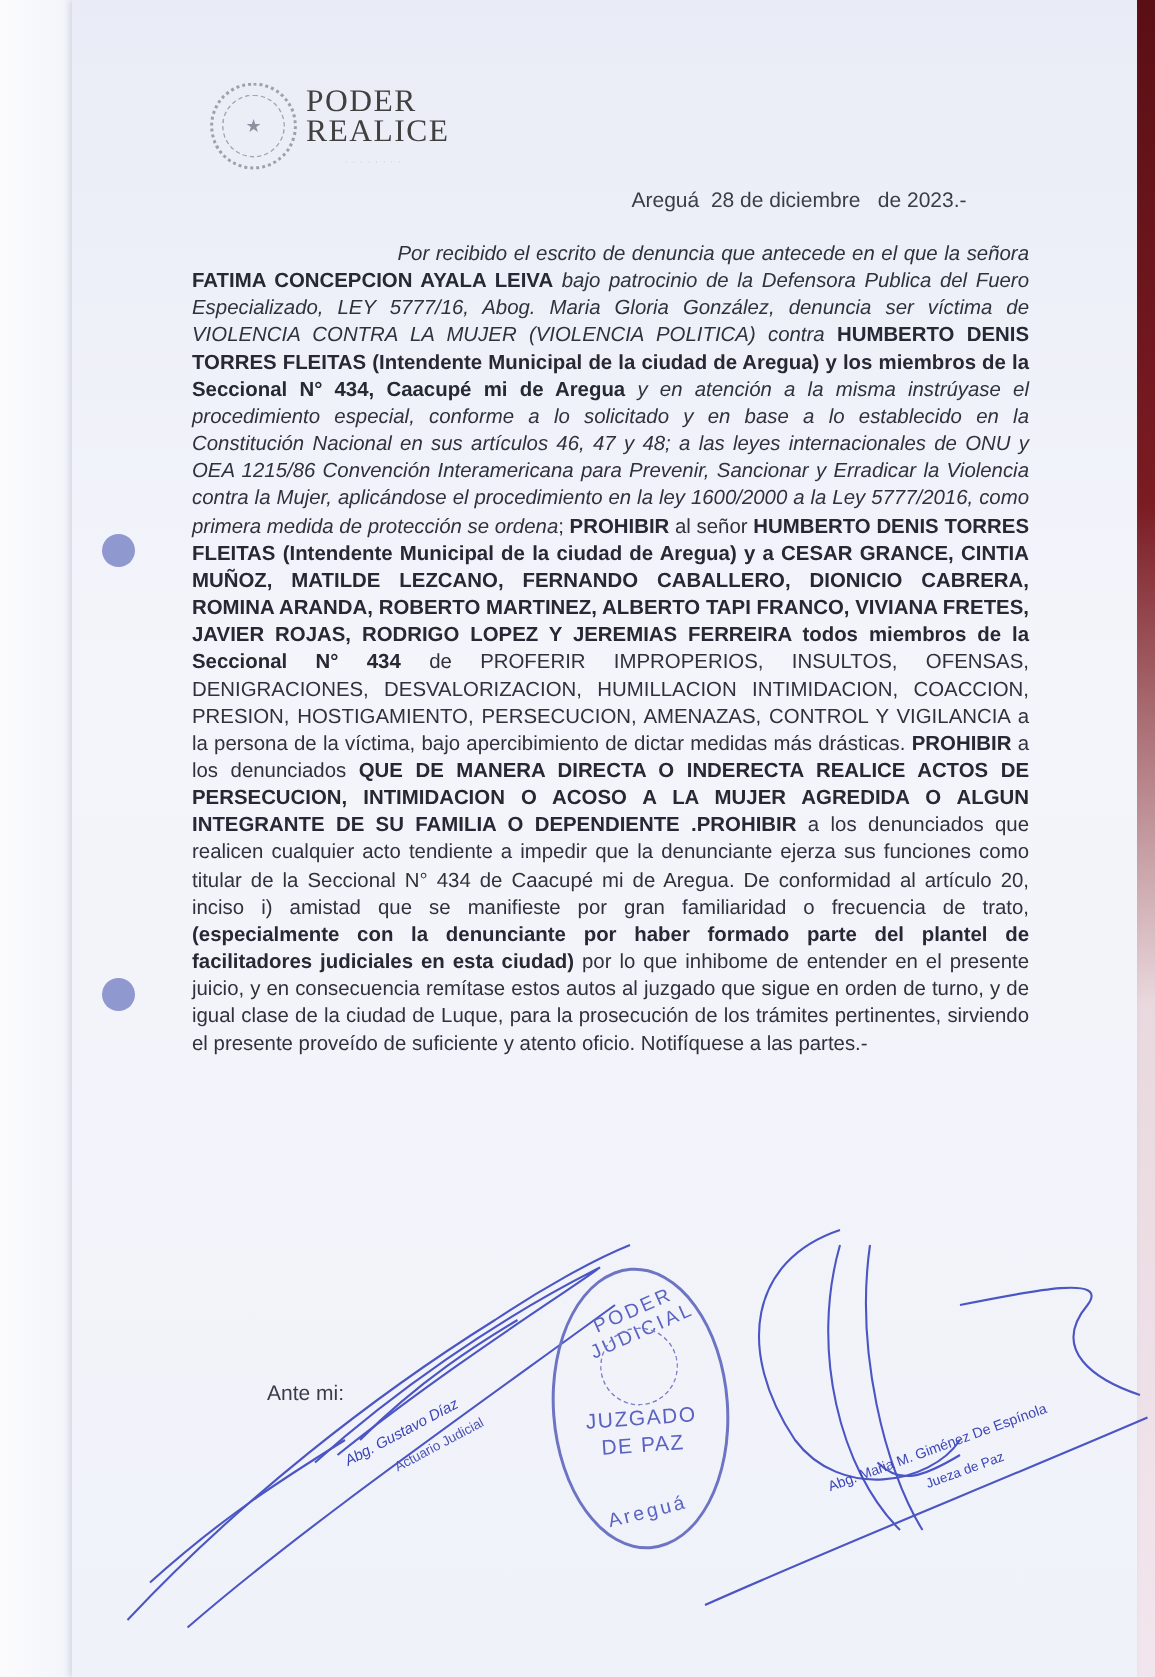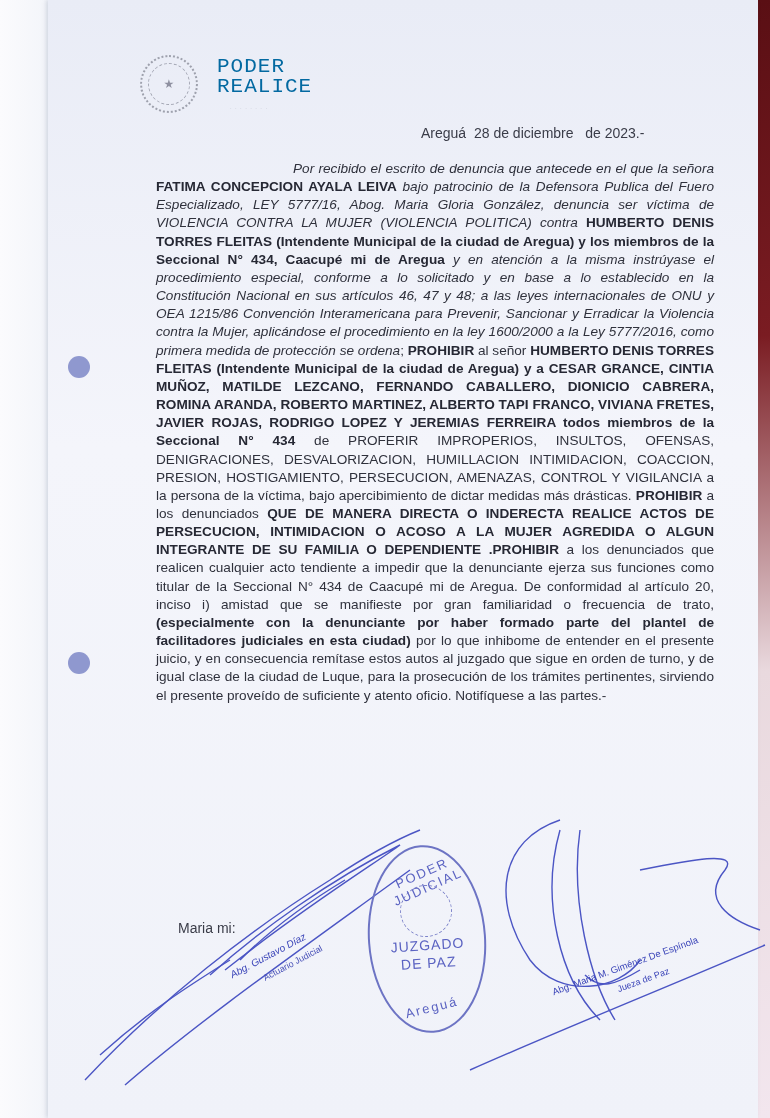--- a/index.html
+++ b/index.html
@@ -29,33 +29,32 @@
   .seal {
     position:absolute; left:0; top:0; width:58px; height:58px; border-radius:50%;
     border:2px dotted #9ea1ad; box-sizing:border-box;
     display:flex; align-items:center; justify-content:center;
   }
   .seal-inner {
     width:40px; height:40px; border-radius:50%; border:1px dashed #a3a6b3;
     display:flex; align-items:center; justify-content:center; color:#8e90a0; font-size:12px;
   }
   .logo-text {
-    position:absolute; left:77px; top:2px; font-family:Liberation Mono, monospace;
-    color:#0369a1; font-size:21px; line-height:20px; letter-spacing:1px;
+    position:absolute; left:64px; top:2px; font-family:Liberation Serif, serif;
+    color:#404040; font-size:21px; line-height:20px; letter-spacing:1px;
   }
   .logo-sub { position:absolute; left:90px; top:50px; font-size:5px; color:#b3b5c0; letter-spacing:1px; }
   .date {
     position:absolute; left:421px; top:125px; font-size:14px; color:#3a3c48;
     white-space:pre;
   }
   .body-text {
     position:absolute; left:128px; top:160px; width:558px;
     font-size:13.6px; line-height:18.15px; color:#2f313c;
     text-align:justify;
-    margin-left:28px;
   }
   .body-text .i { font-style:italic; }
   .body-text .b { font-weight:bold; color:#262834; }
   .indent { display:inline-block; width:137px; }
   .ante { position:absolute; left:178px; top:920px; font-size:14px; color:#3a3c48; }
   .stamp {
     position:absolute; left:368px; top:845px; width:118px; height:188px;
     border:2px solid #6d74c4; border-radius:50%; box-sizing:border-box;
     color:#5b63c2; text-align:center; transform:rotate(-4deg);
   }
@@ -108,21 +107,21 @@
   <div class="logo-sub">· · · · · · · ·</div>
 </div>
 
 <div class="date">Areguá  28 de diciembre   de 2023.-</div>
 
 <div class="body-text">
   <span class="indent"></span><span class="i">Por recibido el escrito de denuncia  que antecede en el que la</span>
   <span class="i">señora </span><span class="b">FATIMA CONCEPCION AYALA LEIVA</span><span class="i"> bajo patrocinio de la Defensora Publica del Fuero Especializado, LEY 5777/16, Abog. Maria Gloria González, denuncia ser víctima de VIOLENCIA CONTRA LA MUJER (VIOLENCIA POLITICA) contra </span><span class="b">HUMBERTO DENIS TORRES FLEITAS (Intendente Municipal de la ciudad de Aregua)  y los miembros de la Seccional N° 434, Caacupé mi de Aregua</span><span class="i"> y     en atención a la misma instrúyase el procedimiento especial, conforme a lo solicitado y en base  a lo establecido en la Constitución Nacional en sus artículos 46, 47 y 48;  a las leyes internacionales  de ONU  y OEA  1215/86 Convención Interamericana para Prevenir, Sancionar y Erradicar la Violencia contra la Mujer, aplicándose el procedimiento en la ley 1600/2000  a la Ley 5777/2016, como primera medida de protección se ordena</span><span>; </span><span class="b">PROHIBIR</span><span> al señor </span><span class="b">HUMBERTO DENIS TORRES FLEITAS (Intendente Municipal de la ciudad de Aregua) y  a CESAR  GRANCE, CINTIA MUÑOZ, MATILDE LEZCANO, FERNANDO CABALLERO, DIONICIO CABRERA, ROMINA ARANDA, ROBERTO MARTINEZ, ALBERTO TAPI FRANCO, VIVIANA FRETES, JAVIER ROJAS, RODRIGO LOPEZ Y JEREMIAS FERREIRA todos miembros de la Seccional N° 434</span><span>  de PROFERIR IMPROPERIOS, INSULTOS, OFENSAS, DENIGRACIONES, DESVALORIZACION, HUMILLACION INTIMIDACION, COACCION, PRESION, HOSTIGAMIENTO, PERSECUCION, AMENAZAS, CONTROL Y VIGILANCIA  a la persona de la víctima,  bajo apercibimiento de dictar medidas más drásticas. </span><span class="b">PROHIBIR</span><span>   a los denunciados </span><span class="b">QUE DE MANERA DIRECTA O INDERECTA REALICE ACTOS DE PERSECUCION, INTIMIDACION O ACOSO A LA MUJER AGREDIDA O ALGUN INTEGRANTE DE SU FAMILIA O DEPENDIENTE .PROHIBIR</span><span>  a los denunciados que realicen cualquier acto tendiente a impedir que la denunciante ejerza sus funciones como titular de la Seccional N° 434 de Caacupé mi de Aregua. De conformidad al artículo 20, inciso i) amistad que se manifieste por gran familiaridad o frecuencia de trato,</span><span class="b">(especialmente con la denunciante por haber formado parte del plantel de facilitadores judiciales en esta ciudad)</span><span> por lo que  inhibome de entender en el presente juicio, y en consecuencia remítase estos autos al juzgado que sigue en orden de turno, y de igual clase de la ciudad de Luque, para la prosecución de los trámites pertinentes, sirviendo el presente proveído de suficiente y atento oficio.  Notifíquese a las partes.-</span>
 </div>
 
-<div class="ante">Maria mi:</div>
+<div class="ante">Ante mi:</div>
 
 <svg class="sig-svg" viewBox="0 0 770 1118">
   <g fill="none" stroke="#4b55c4" stroke-width="1.4">
     <path d="M85 1080 C 160 1000, 250 930, 330 880 C 360 860, 395 840, 420 830"></path>
     <path d="M125 1085 C 200 1020, 300 950, 410 870"></path>
     <path d="M210 975 C 260 930, 330 880, 400 845 C 380 860, 300 910, 225 970"></path>
     <path d="M240 960 C 280 920, 320 895, 345 880"></path>
     <path d="M100 1055 C 150 1010, 190 985, 230 960"></path>
     <path d="M560 820 C 500 840, 490 900, 530 960 C 560 1000, 620 990, 640 960"></path>
     <path d="M560 830 C 540 900, 560 980, 600 1020"></path>

